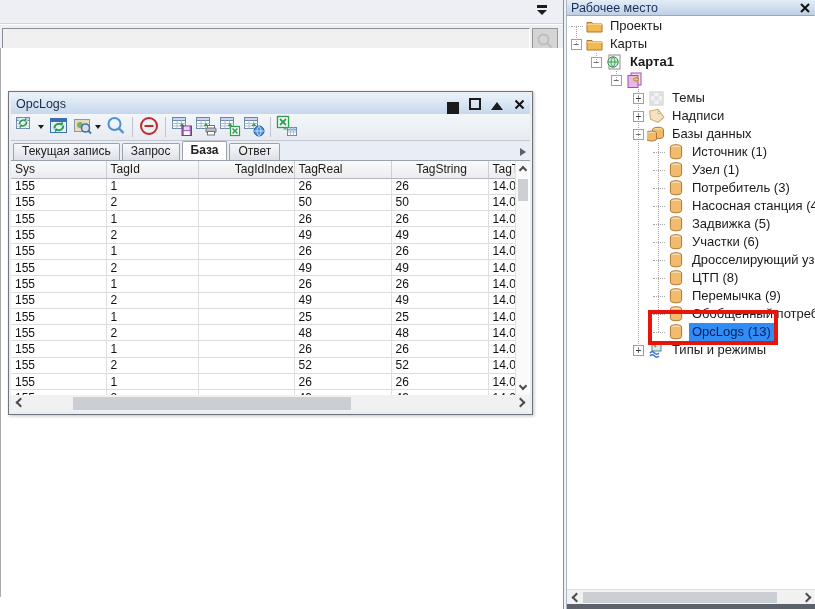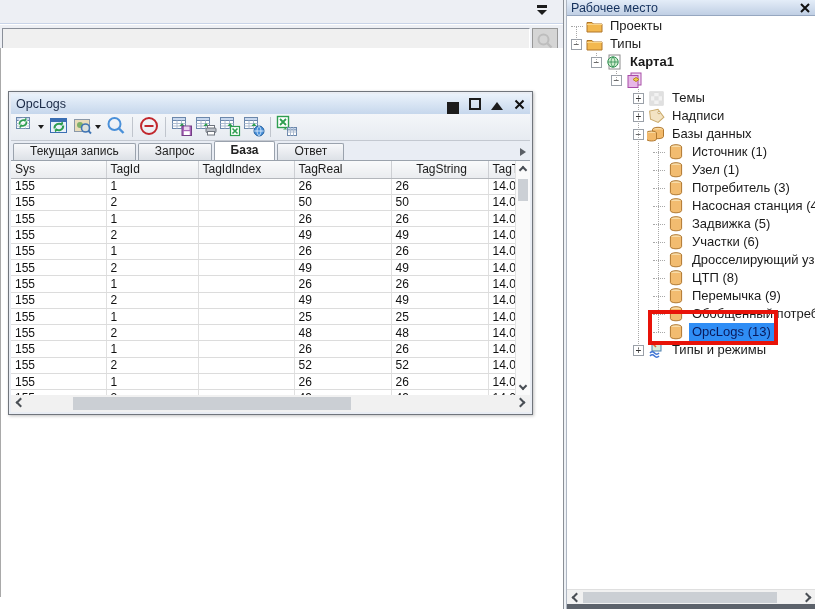--- a/index.html
+++ b/index.html
@@ -26,21 +26,21 @@
   .tb-btns { margin-left:auto; display:flex; align-items:center; gap:10px; }
   .tb-btns span { display:inline-flex; align-items:center; justify-content:center; width:12px; height:12px; cursor:pointer; }
   .g-min { width:9px; height:3px; background:#1c1c1c; margin-top:7px; }
   .g-max { width:10px; height:9px; border:2px solid #1c1c1c; }
   .g-pin { width:0; height:0; border-left:6px solid transparent; border-right:6px solid transparent; border-bottom:8px solid #1c1c1c; }
   .toolbar { height:27px; background:linear-gradient(#f4f6f9,#e7ebf1); border-bottom:1px solid #c3c8d0; display:flex; align-items:center; padding:0 3px; }
   .tbtn { width:24px; height:24px; display:flex; align-items:center; justify-content:center; cursor:pointer; }
   .tsep { width:1px; height:20px; background:#c0c5cd; margin:0 4px; }
   .caret { width:0; height:0; border-left:3px solid transparent; border-right:3px solid transparent; border-top:4px solid #1c1c1c; margin:0 3px 0 0; cursor:pointer; }
   .tabstrip { height:19px; display:flex; align-items:flex-end; padding-left:2px; position:relative; }
-  .tab { height:17px; line-height:15px; padding:0 16px; margin-right:2px; background:linear-gradient(#f7f8fa,#dde1e7); border:1px solid #9aa2ad; border-bottom:none; border-radius:2px 2px 0 0; white-space:nowrap; cursor:pointer; color:#222; }
+  .tab { height:17px; line-height:15px; padding:0 8px; margin-right:2px; background:linear-gradient(#f7f8fa,#dde1e7); border:1px solid #9aa2ad; border-bottom:none; border-radius:2px 2px 0 0; white-space:nowrap; cursor:pointer; color:#222; }
   .tab.active { background:#fff; font-weight:bold; height:19px; line-height:17px; position:relative; z-index:2;margin-top:11px; }
   .tab-scroll { position:absolute; right:4px; bottom:4px; width:0; height:0; border-top:4px solid transparent; border-bottom:4px solid transparent; border-left:6px solid #5a5f66; cursor:pointer; }
 
   .gridwrap { position:relative; height:235px; background:#fff; border-top:1px solid #9aa2ac; overflow:hidden; }
   table.grid { border-collapse:collapse; table-layout:fixed; width:504px; }
   table.grid th { height:17px; font-weight:normal; text-align:left; padding:0 0 0 4px; background:linear-gradient(#f9fafb,#eaecef); border-right:1px solid #cdcfd3; border-bottom:1px solid #b3b6bb; overflow:hidden; white-space:nowrap; }
   table.grid td { height:16.3px; padding:0 0 0 4px; border-right:1px solid #e0e0e0; border-bottom:1px solid #dcdcdc; overflow:hidden; white-space:nowrap; color:#111; }
   .vscroll { position:absolute; right:0; top:0; bottom:0; width:15px; background:#fafafa; border-left:1px solid #e2e2e2; }
   .vthumb { position:absolute; left:2px; right:2px; top:18px; height:22px; background:#ccd0d5; }
   .chev { position:absolute; left:4px; width:6px; height:6px; border-left:2px solid #4a4f55; border-bottom:2px solid #4a4f55; cursor:pointer; }
@@ -232,21 +232,21 @@
           <span class="tab active">База</span>
           <span class="tab">Ответ</span>
           <span class="tab-scroll"></span>
         </div>
       <div class="gridwrap">
         <table class="grid" id="opc-grid">
             <thead>
               <tr>
                 <th style="width: 95px;">Sys</th>
                 <th style="width: 92px;">TagId</th>
-                <th style="width: 96px;">TagIdIndex</th>
+                <th style="width: 96px; text-align: right;">TagIdIndex</th>
                 <th style="width: 97px;">TagReal</th>
                 <th style="width: 97px; text-align: center;">TagString</th>
                 <th style="width: 27px;">TagTime</th>
               </tr>
             </thead>
             <tbody>
               <tr>
                 <td>155</td>
                 <td>1</td>
                 <td></td>
@@ -402,21 +402,21 @@
           <span class="lbl">Проекты</span>
         </div>
         <div class="trow" style="padding-left: 4px;">
           <span class="exp">−</span>
           <span class="ticon">
             <svg width="17" height="14" viewBox="0 0 17 14">
               <path d="M1 3.5h5l1.5 1.5H16v8H1z" fill="#f3b84f" stroke="#b0762a"></path>
               <path d="M1 5h15v1H1z" fill="#f9d487"></path>
             </svg>
           </span>
-          <span class="lbl">Типы</span>
+          <span class="lbl">Карты</span>
         </div>
         <div class="trow bold" style="padding-left: 24px;">
           <span class="exp">−</span>
           <span class="ticon">
             <svg width="16" height="16" viewBox="0 0 16 16">
               <rect x="3" y="1" width="11" height="14" fill="#fff" stroke="#8c8c8c"></rect>
               <circle cx="7" cy="8" r="5.2" fill="#cdeccd" stroke="#2e8e50"></circle>
               <path d="M2 8h10 M7 2.8c2.6 3 2.6 7.4 0 10.4 M7 2.8c-2.6 3-2.6 7.4 0 10.4" stroke="#2e8e50" fill="none" stroke-width=".8"></path>
             </svg>
           </span>

